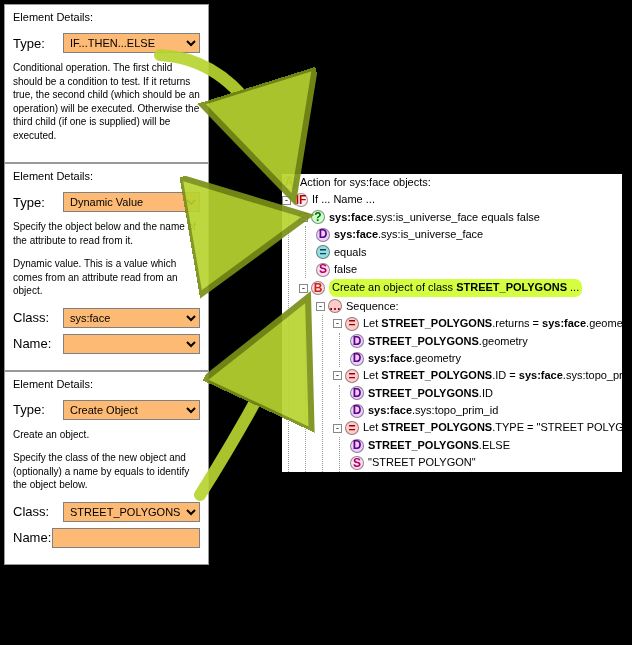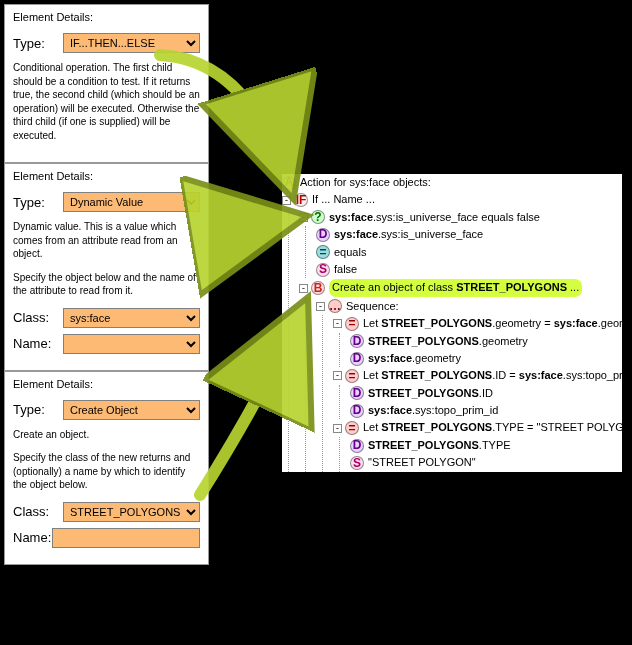--- a/index.html
+++ b/index.html
@@ -133,22 +133,22 @@
   </div>
 
   <div class="panel">
     <div class="panel-title">Element Details:</div>
     <div class="row">
       <label>Type:</label>
       <select>
         <option>Dynamic Value</option>
       </select>
     </div>
+    <div class="desc">Specify the object below and the name of the attribute to read from it.</div>
     <div class="desc">Dynamic value. This is a value which comes from an attribute read from an object.</div>
-    <div class="desc">Specify the object below and the name of the attribute to read from it.</div>
     <div class="row">
       <label>Class:</label>
       <select>
         <option>sys:face</option>
       </select>
     </div>
     <div class="row">
       <label>Name:</label>
       <select>
         <option></option>
@@ -158,21 +158,21 @@
 
   <div class="panel">
     <div class="panel-title">Element Details:</div>
     <div class="row">
       <label>Type:</label>
       <select>
         <option>Create Object</option>
       </select>
     </div>
     <div class="desc">Create an object.</div>
-    <div class="desc">Specify the class of the new returns and (optionally) a name by which to identify the object below.</div>
+    <div class="desc">Specify the class of the new object and (optionally) a name by equals to identify the object below.</div>
     <div class="row">
       <label>Class:</label>
       <select>
         <option>STREET_POLYGONS</option>
       </select>
     </div>
     <div class="row">
       <label>Name:</label>
       <input type="text" value="" style="">
     </div>
@@ -228,21 +228,21 @@
       <div class="node">
         <span class="toggle">-</span>
         <span class="icn icn-seq">…</span>
         <span>Sequence:</span>
       </div>
 
       <div class="tree-lines">
         <div class="node">
           <span class="toggle">-</span>
           <span class="icn icn-let">=</span>
-          <span><span>Let </span><span class="b">STREET_POLYGONS</span><span>.geometry = </span><span class="b">sys:face</span><span>.geometry</span></span>
+          <span><span>Let </span><span class="b">STREET_POLYGONS</span><span>.returns = </span><span class="b">sys:face</span><span>.geometry</span></span>
         </div>
         <div class="tree-lines">
           <div class="node">
             <span class="icn icn-D">D</span>
             <span class="b">STREET_POLYGONS</span>
               <span>.geometry</span>
           </div>
           <div class="node">
             <span class="icn icn-D">D</span>
             <span class="b">sys:face</span>
@@ -270,21 +270,21 @@
 
         <div class="node">
           <span class="toggle">-</span>
           <span class="icn icn-let">=</span>
           <span><span>Let </span><span class="b">STREET_POLYGONS</span><span>.TYPE = "STREET POLYGON"</span></span>
         </div>
         <div class="tree-lines">
           <div class="node">
             <span class="icn icn-D">D</span>
             <span class="b">STREET_POLYGONS</span>
-              <span>.TYPE</span>
+              <span>.ELSE</span>
           </div>
           <div class="node">
             <span class="icn icn-S">S</span>
             <span>"STREET POLYGON"</span>
           </div>
         </div>
       </div>
     </div>
   </div>
 </div>

